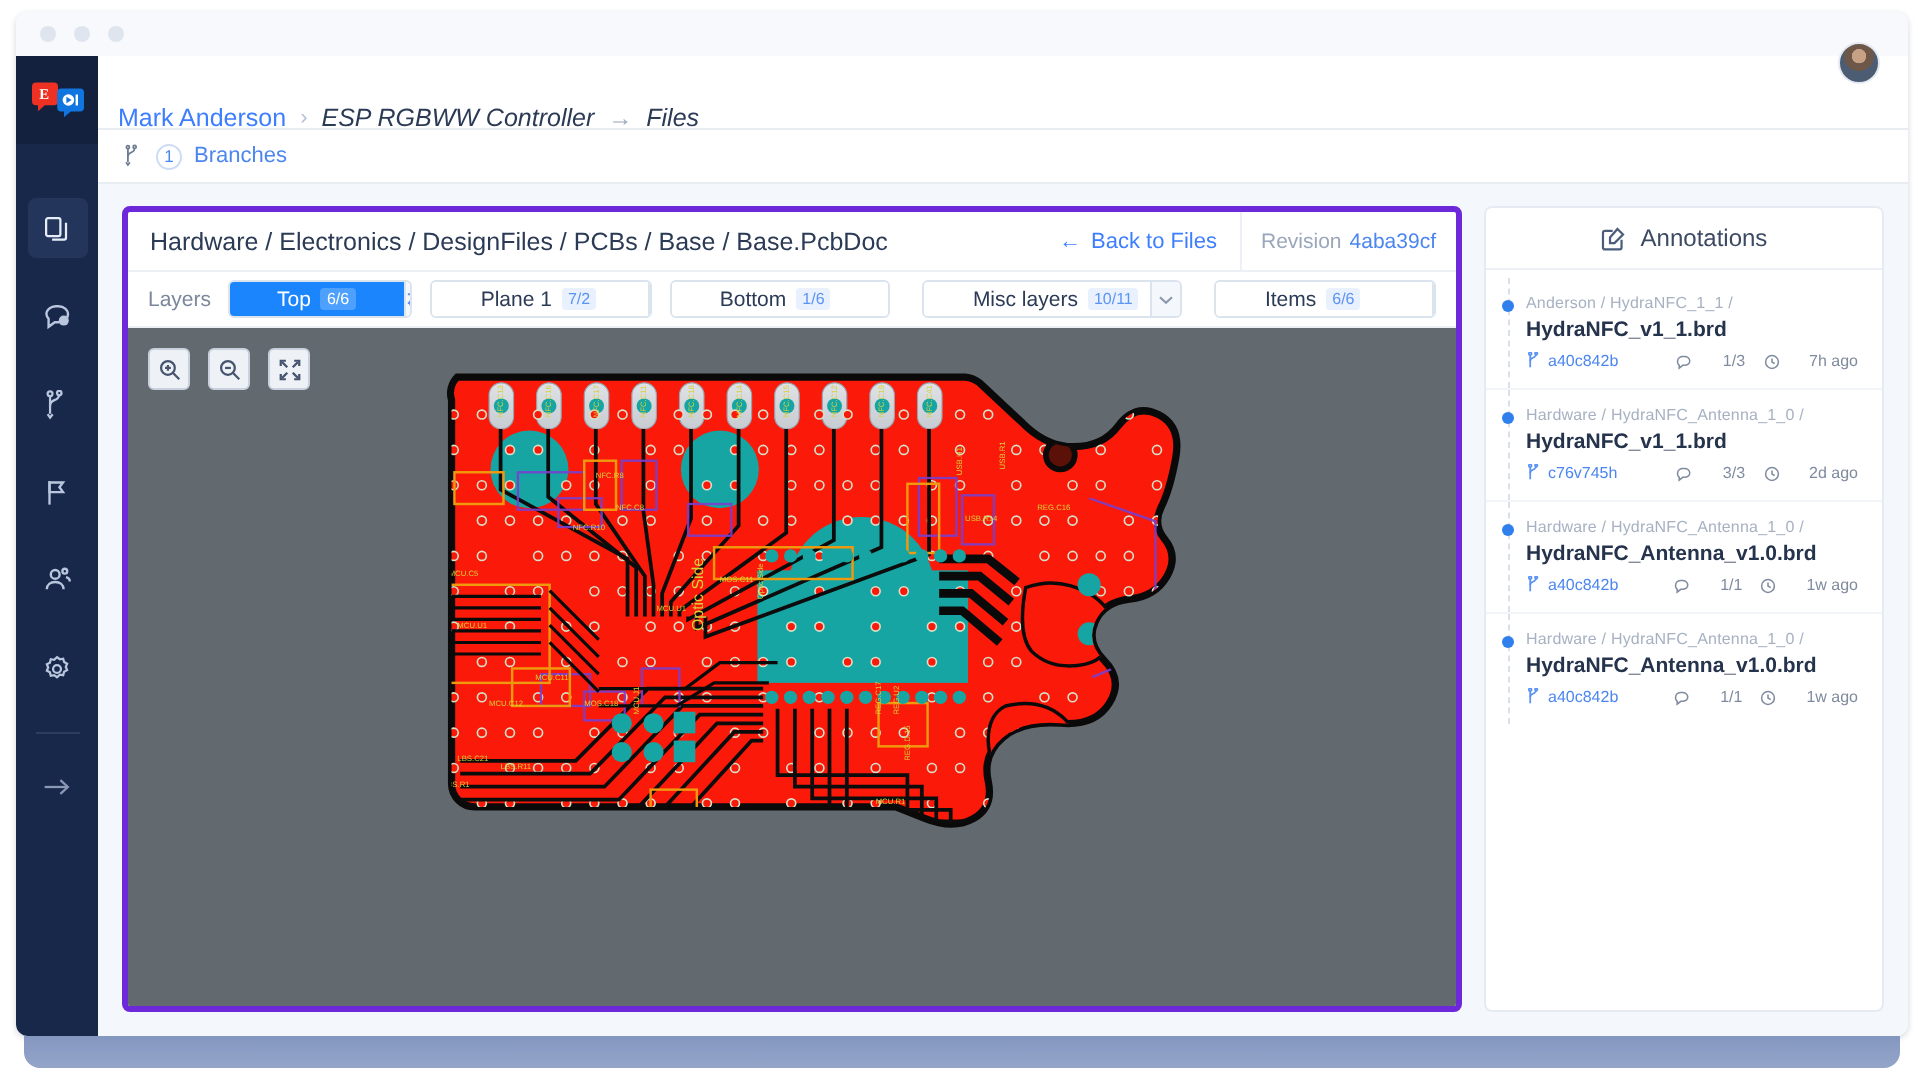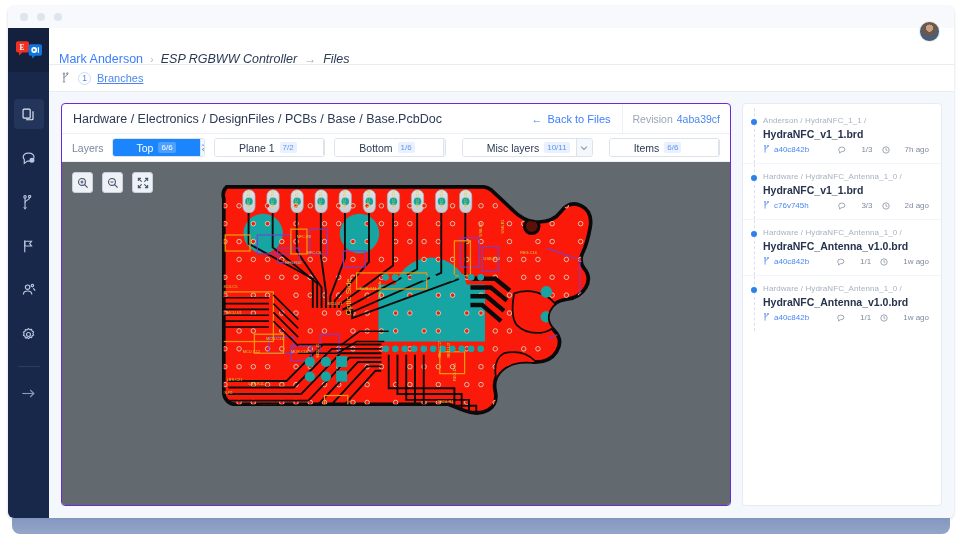--- a/index.html
+++ b/index.html
@@ -81,27 +81,27 @@
 
   .subbar {
     height: 27px; background:#ffffff; border-bottom:1px solid #e8edf4;
     display:flex; align-items:center; padding-left: 12px; gap:6px; font-size:11px;
   }
   .branch-count {
     display:inline-flex; align-items:center; justify-content:center;
     min-width:13px; height:13px; padding:0 3px;
     border:1px solid #cddcf5; border-radius:7px; color:#4b86f0; font-size:8.5px; background:#fff;
   }
-  .branch-label { color:#4b86f0; cursor:pointer;text-decoration:underline; }
+  .branch-label { color:#4b86f0; cursor:pointer; }
 
   
   .content { flex:1; display:flex; padding: 11px 12px 12px 12px; gap: 11px; min-height:0; }
 
   .viewer {
-    flex:1; background:#ffffff; border:1px solid #6d28d9; border-radius:4px;
+    flex:1; background:#ffffff; border:3px solid #6d28d9; border-radius:4px;
     display:flex; flex-direction:column; min-width:0; overflow:hidden;
   }
   .viewer-head {
     height: 30px; display:flex; align-items:center; padding-left:11px; border-bottom:1px solid #edf1f7;
   }
   .file-path { font-size:12.5px; color:#2b3a55; }
   .vh-right { margin-left:auto; display:flex; align-items:stretch; height:100%; }
   .back-files {
     display:flex; align-items:center; gap:5px; font-size:11px; color:#3d7eff;
     padding: 0 11px; cursor:pointer;
@@ -928,20 +928,27 @@
                       <text x="330" y="188" fill="#d8d13a" font-size="5.4" transform="rotate(-90 330 188)">Optic Side</text>
                       <text x="186" y="458" fill="#d8d13a" font-size="5.4" transform="rotate(-90 186 458)">MCU.J1</text>
                     </g>
                   <text x="288" y="210" fill="#d8d13a" font-size="11" font-family="Liberation Sans, sans-serif" transform="rotate(-90 288 210)">Optic Side</text>
                 </g>
               </svg>
             </div>
           </div>
 
           <div class="annos">
+            <div class="annos-head">
+              <svg width="13" height="13" viewBox="0 0 14 14" fill="none" stroke="#4b5d7a" stroke-width="1.2">
+                <path d="M11.6 7.4v4.2a1 1 0 0 1-1 1H2.6a1 1 0 0 1-1-1V3.6a1 1 0 0 1 1-1h4.2"></path>
+                <path d="M9.4 1.6l3 3-4.6 4.6H5.4V6.2z" fill="#fff"></path>
+              </svg>
+              <span>Annotations</span>
+            </div>
             <div class="annos-list">
 
               <div class="anno">
                 <span class="anno-rail"></span>
                 <span class="anno-bullet"></span>
                 <div class="anno-path">Anderson / HydraNFC_1_1 /</div>
                 <div class="anno-file">HydraNFC_v1_1.brd</div>
                 <div class="anno-meta">
                   <svg width="7" height="9" viewBox="0 0 8 10" fill="none" stroke="#5b93f5" stroke-width="1">
                       <path d="M2.4 1.4v7.2"></path>

